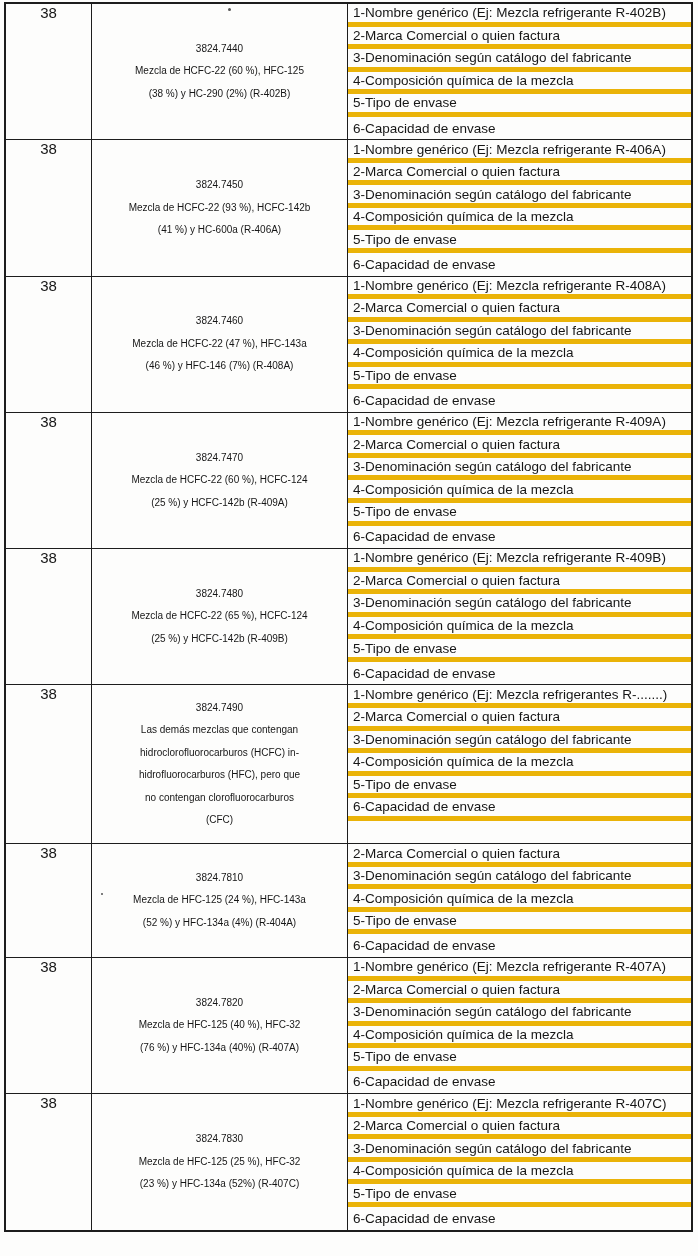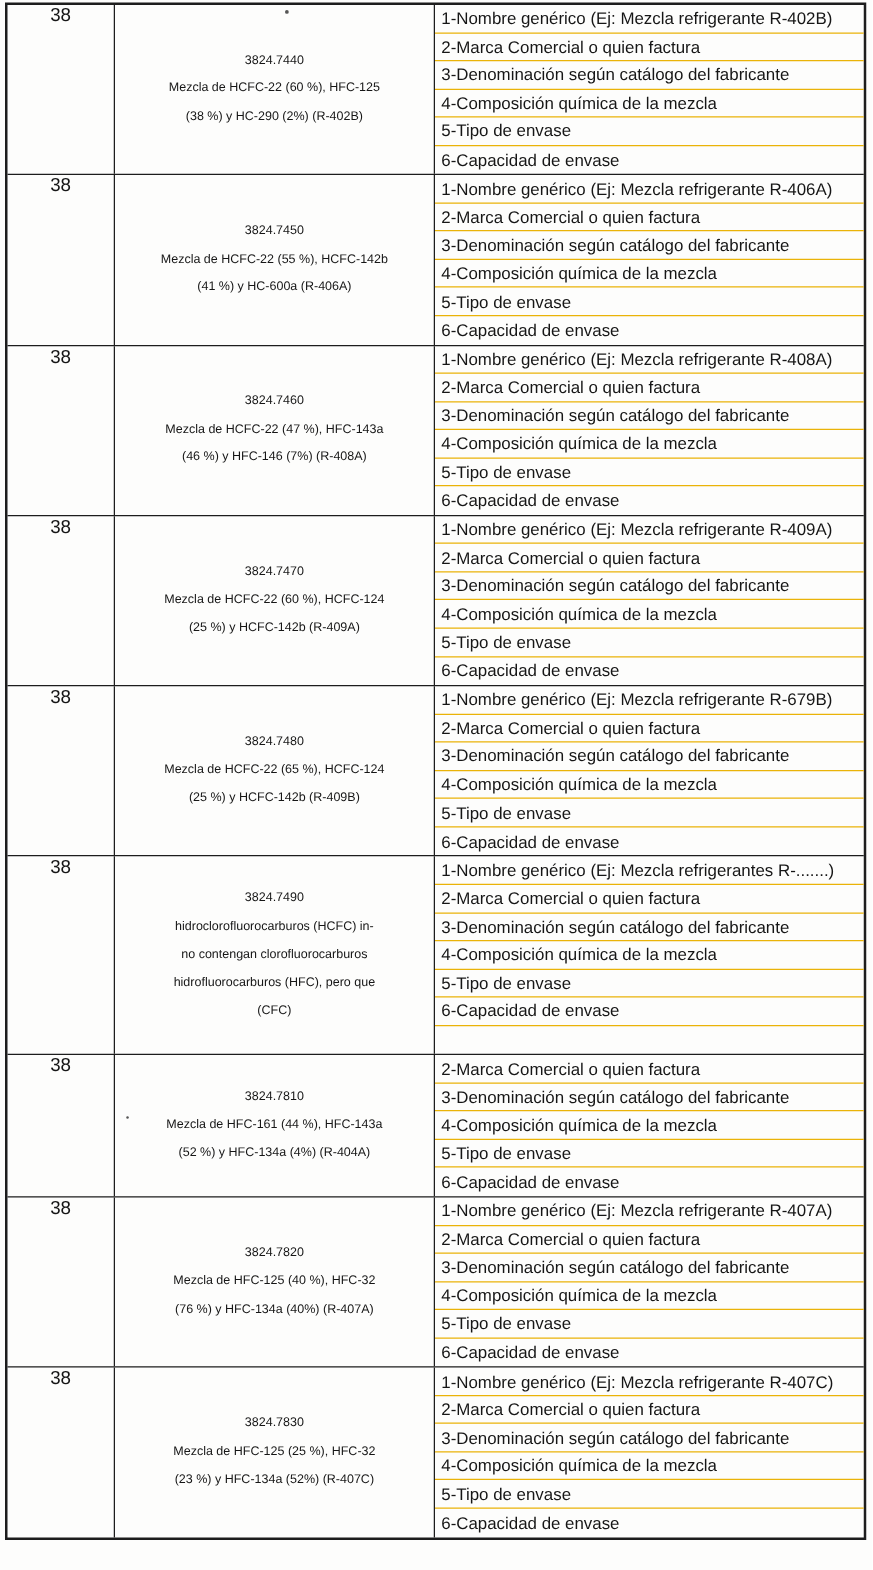--- a/index.html
+++ b/index.html
@@ -59,21 +59,21 @@
   }
   .req-cell {
     flex: 1;
     display: flex;
     flex-direction: column;
     min-width: 0;
   }
   .req-line {
     height: 22.55px;
     box-sizing: border-box;
-    border-bottom: 1px solid #eab308;
+    border-bottom: 5px solid #eab308;
     display: flex;
     align-items: center;
     padding: 0 4px 0 5px;
     font-size: 13.5px;
     white-space: nowrap;
     overflow: hidden;
   }
   .req-line:last-child {
     border-bottom: none;
   }
@@ -111,21 +111,21 @@
           <div class="req-line">5-Tipo de envase</div>
           <div class="req-line">6-Capacidad de envase</div>
         </div>
       </div>
       <div class="trow">
         <div class="cell chapter-cell">
           <span>38</span>
         </div>
         <div class="cell desc-cell">
           <div class="code-line">3824.7450</div>
-          <div class="desc-line">Mezcla de HCFC-22 (55 %), HCFC-142b</div>
+          <div class="desc-line">Mezcla de HCFC-22 (93 %), HCFC-142b</div>
           <div class="desc-line">(41 %) y HC-600a (R-406A)</div>
         </div>
         <div class="cell req-cell">
           <div class="req-line">1-Nombre genérico (Ej: Mezcla refrigerante R-406A)</div>
           <div class="req-line">2-Marca Comercial o quien factura</div>
           <div class="req-line">3-Denominación según catálogo del fabricante</div>
           <div class="req-line">4-Composición química de la mezcla</div>
           <div class="req-line">5-Tipo de envase</div>
           <div class="req-line">6-Capacidad de envase</div>
         </div>
@@ -169,56 +169,57 @@
       <div class="trow">
         <div class="cell chapter-cell">
           <span>38</span>
         </div>
         <div class="cell desc-cell">
           <div class="code-line">3824.7480</div>
           <div class="desc-line">Mezcla de HCFC-22 (65 %), HCFC-124</div>
           <div class="desc-line">(25 %) y HCFC-142b (R-409B)</div>
         </div>
         <div class="cell req-cell">
-          <div class="req-line">1-Nombre genérico (Ej: Mezcla refrigerante R-679B)</div>
+          <div class="req-line">1-Nombre genérico (Ej: Mezcla refrigerante R-409B)</div>
           <div class="req-line">2-Marca Comercial o quien factura</div>
           <div class="req-line">3-Denominación según catálogo del fabricante</div>
           <div class="req-line">4-Composición química de la mezcla</div>
           <div class="req-line">5-Tipo de envase</div>
           <div class="req-line">6-Capacidad de envase</div>
         </div>
       </div>
       <div class="trow">
         <div class="cell chapter-cell">
           <span>38</span>
         </div>
         <div class="cell desc-cell">
           <div class="code-line">3824.7490</div>
+          <div class="desc-line">Las demás mezclas que contengan</div>
           <div class="desc-line">hidroclorofluorocarburos (HCFC) in-</div>
+          <div class="desc-line">hidrofluorocarburos (HFC), pero que</div>
           <div class="desc-line">no contengan clorofluorocarburos</div>
-          <div class="desc-line">hidrofluorocarburos (HFC), pero que</div>
           <div class="desc-line">(CFC)</div>
         </div>
         <div class="cell req-cell">
           <div class="req-line">1-Nombre genérico (Ej: Mezcla refrigerantes R-.......)</div>
           <div class="req-line">2-Marca Comercial o quien factura</div>
           <div class="req-line">3-Denominación según catálogo del fabricante</div>
           <div class="req-line">4-Composición química de la mezcla</div>
           <div class="req-line">5-Tipo de envase</div>
           <div class="req-line">6-Capacidad de envase</div>
           <div class="req-line"></div>
         </div>
       </div>
       <div class="trow">
         <div class="cell chapter-cell">
           <span>38</span>
         </div>
         <div class="cell desc-cell">
           <div class="code-line">3824.7810</div>
-          <div class="desc-line">Mezcla de HFC-161 (44 %), HFC-143a</div>
+          <div class="desc-line">Mezcla de HFC-125 (24 %), HFC-143a</div>
           <div class="desc-line">(52 %) y HFC-134a (4%) (R-404A)</div>
         </div>
         <div class="cell req-cell">
           <div class="req-line">2-Marca Comercial o quien factura</div>
           <div class="req-line">3-Denominación según catálogo del fabricante</div>
           <div class="req-line">4-Composición química de la mezcla</div>
           <div class="req-line">5-Tipo de envase</div>
           <div class="req-line">6-Capacidad de envase</div>
         </div>
       </div>

